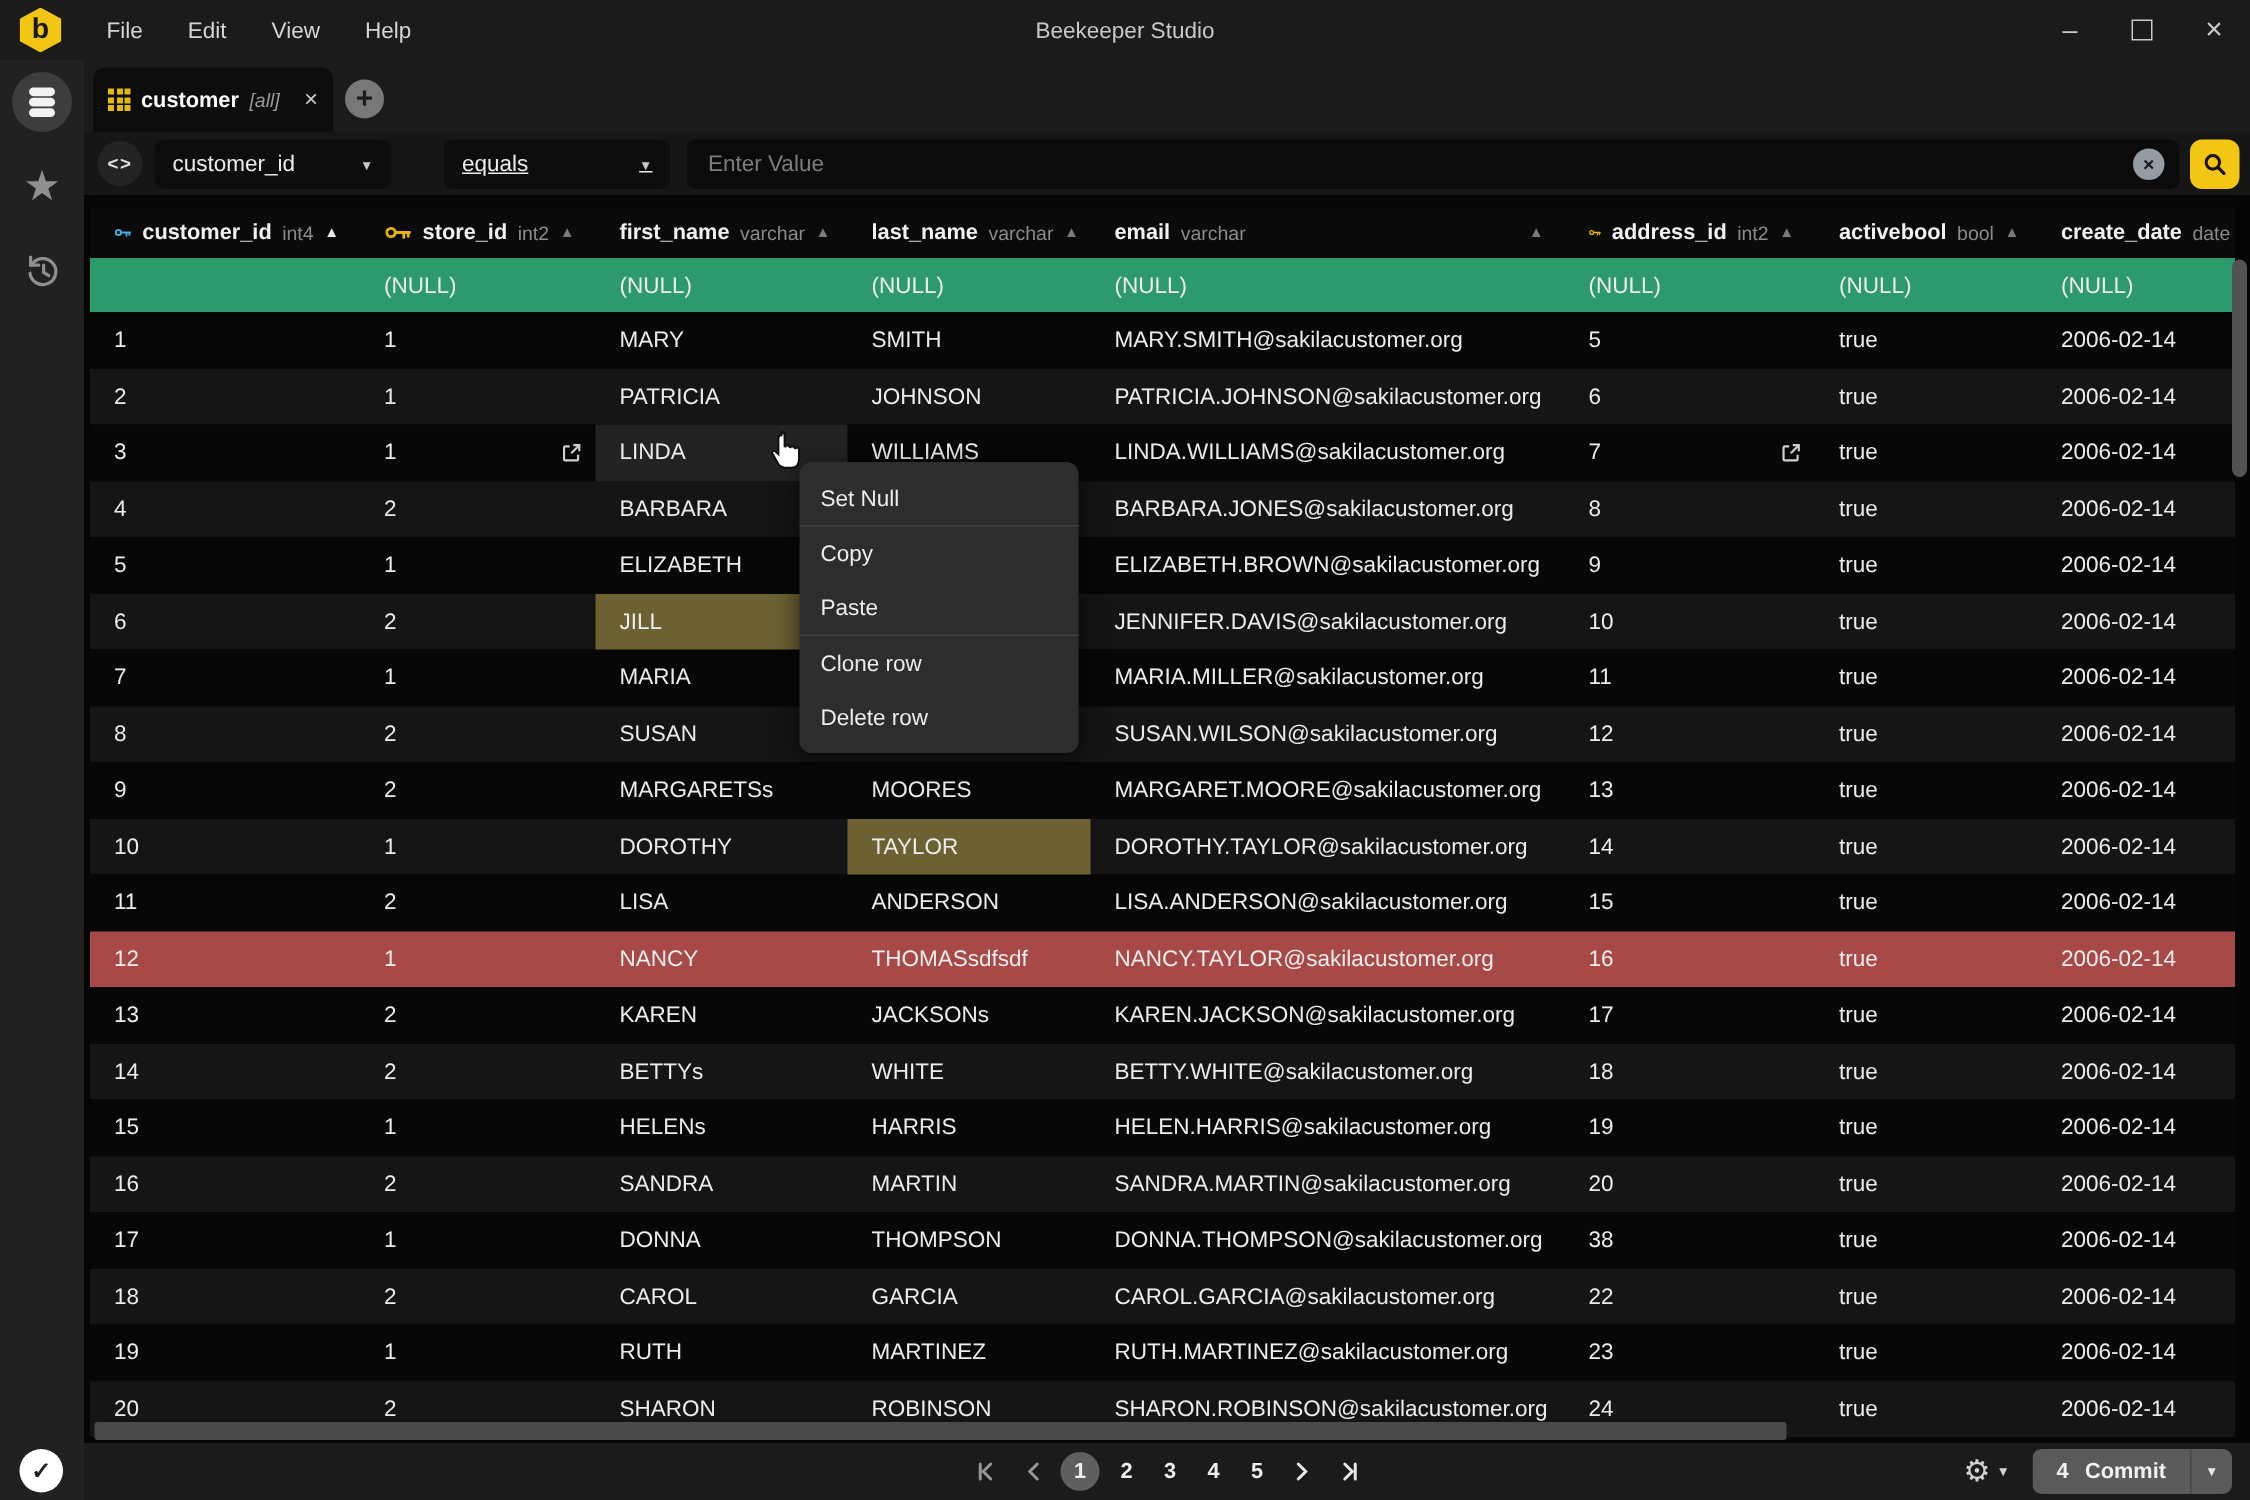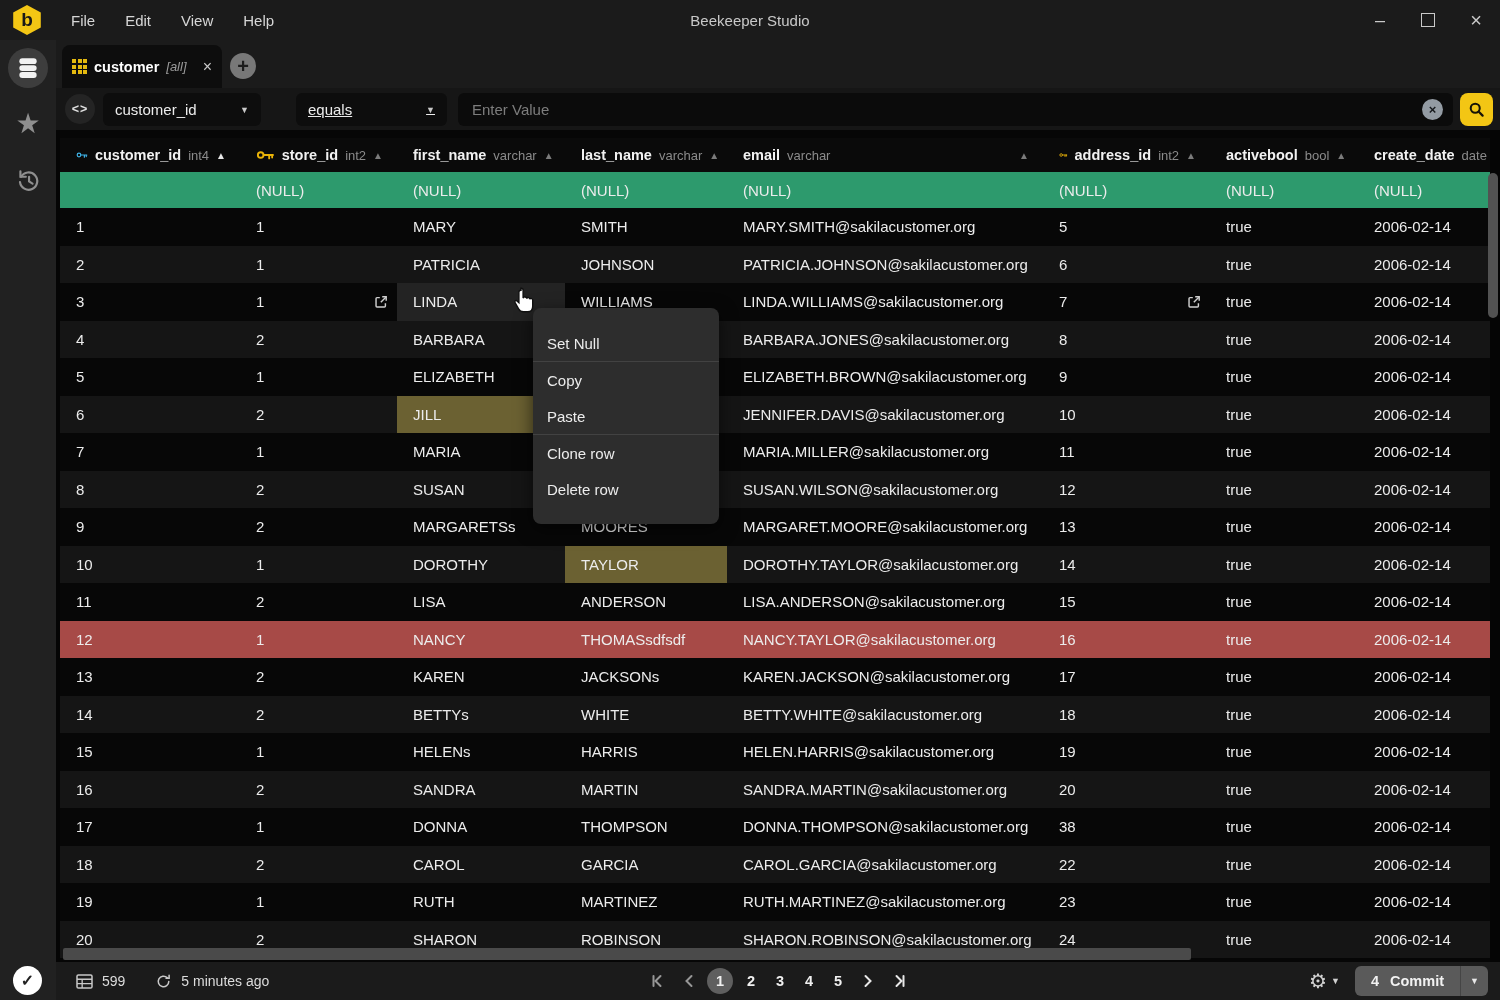--- a/index.html
+++ b/index.html
@@ -65,21 +65,21 @@
   .row.deleted{background:var(--red);}
   .cell{display:flex;align-items:center;padding:0 8px 0 16px;box-sizing:border-box;color:#ececec;font-size:15px;
         overflow:hidden;white-space:nowrap;}
   .cell.edited{background:var(--olive);}
   .cell.hovered{background:#232323;}
   .link-icon{margin-left:auto;display:flex;}
   .hscroll{position:absolute;left:3px;top:818px;width:1128px;height:12px;background:#4a4a4a;border-radius:2px;}
   .vscroll{position:absolute;left:1488px;top:173px;width:10px;height:145px;background:#525252;border-radius:5px;z-index:5;}
   
   .context-menu{position:absolute;left:533px;top:308px;width:186px;background:#2d2d2d;border-radius:8px;z-index:20;
-                box-shadow:0 5px 18px rgba(0,0,0,.6);padding:17px 0;}
+                box-shadow:0 5px 18px rgba(0,0,0,.6);padding:6px 0;}
   .cm-item{height:36px;display:flex;align-items:center;padding:0 14px;color:#ececec;font-size:15px;}
   .cm-div{height:1px;background:#424242;}
   .cursor{position:absolute;left:511px;top:286px;z-index:30;pointer-events:none;}
   
   .statusbar{position:absolute;left:56px;top:962px;right:0;height:38px;background:#1b1b1b;}
   .sb-left{position:absolute;left:20px;top:0;height:38px;display:flex;align-items:center;gap:9px;color:#dcdcdc;font-size:14px;}
   .sb-gap{width:12px;}
   .pager{position:absolute;left:50%;top:0;height:38px;transform:translateX(-50%);display:flex;align-items:center;gap:7px;}
   .pg-btn{display:flex;align-items:center;justify-content:center;width:24px;height:26px;}
   .pg-dim{color:#979797;}
@@ -825,33 +825,20 @@
       <div class="cm-div"></div>
       <div class="cm-item">Clone row</div>
       <div class="cm-item">Delete row</div>
     </div>
 
   <svg class="cursor" width="27" height="30" viewBox="0 0 27 30">
     <path d="M10 2.2 c1.3 0 2.1 .9 2.1 2.1 v7.2 l.4 .1 c.3-1 3-.9 3.1 .4 l.3 .1 c.5-.9 2.8-.6 2.9 .6 l.3 .1 c.7-.7 2.6-.3 2.6 1 v6.4 c0 3.2-1.7 5.6-5 5.6 h-4.4 c-2.2 0-3.6-.9-4.7-2.9 l-3.7-6.5 c-.7-1.2 1-2.5 2.1-1.5 l1.9 1.8 v-10.4 c0-1.2 .8-2.1 2.1-2.1 z" fill="#ffffff" stroke="#101010" stroke-width="1.4"></path>
   </svg>
 
   <div class="statusbar">
-    <div class="sb-left">
-      <svg width="17" height="15" viewBox="0 0 18 16">
-        <rect x="1" y="1" width="16" height="14" rx="1.5" fill="none" stroke="#c9c9c9" stroke-width="1.6"></rect>
-        <path d="M1 5.6 h16 M1 10.2 h16 M6.5 5.6 v9.4" stroke="#c9c9c9" stroke-width="1.4"></path>
-      </svg>
-      <span>599</span>
-      <span class="sb-gap"></span>
-      <svg width="17" height="17" viewBox="0 0 20 20" fill="none" stroke="#c9c9c9" stroke-width="1.8" stroke-linecap="round">
-        <path d="M16.2 10 a6.2 6.2 0 1 1-1.9-4.5"></path>
-          <path d="M16.6 2.6 v3.6 h-3.6"></path>
-      </svg>
-      <span>5 minutes ago</span>
-    </div>
     <div class="pager" id="pager">
         <div class="pg-btn pg-dim">
           <svg width="11" height="14" viewBox="0 0 11 14" fill="none" stroke="currentColor" stroke-width="2" stroke-linecap="round">
             <path d="M8.5 2 L3.5 7 l5 5"></path>
             <path d="M1.5 2 v10"></path>
           </svg>
         </div>
         <div class="pg-btn pg-dim">
           <svg width="11" height="14" viewBox="0 0 11 14" fill="none" stroke="currentColor" stroke-width="2" stroke-linecap="round">
             <path d="M8.5 2 L3.5 7 l5 5"></path>

